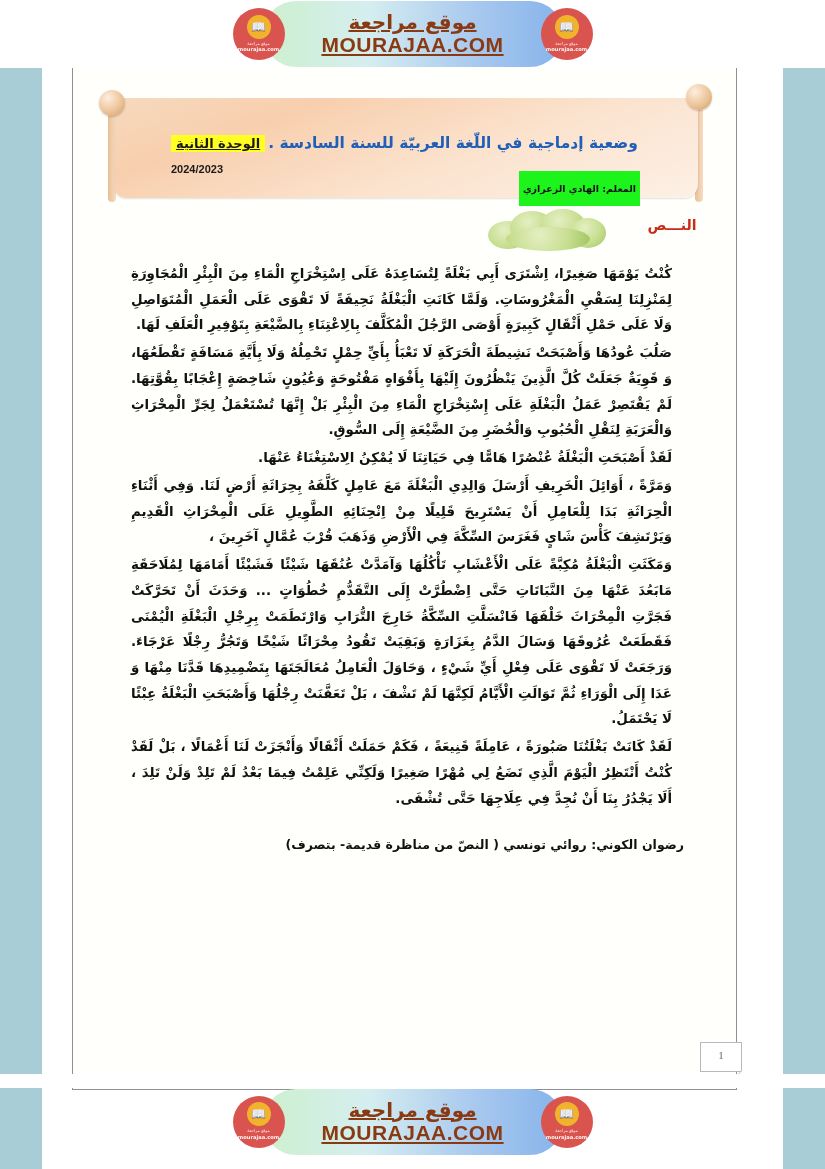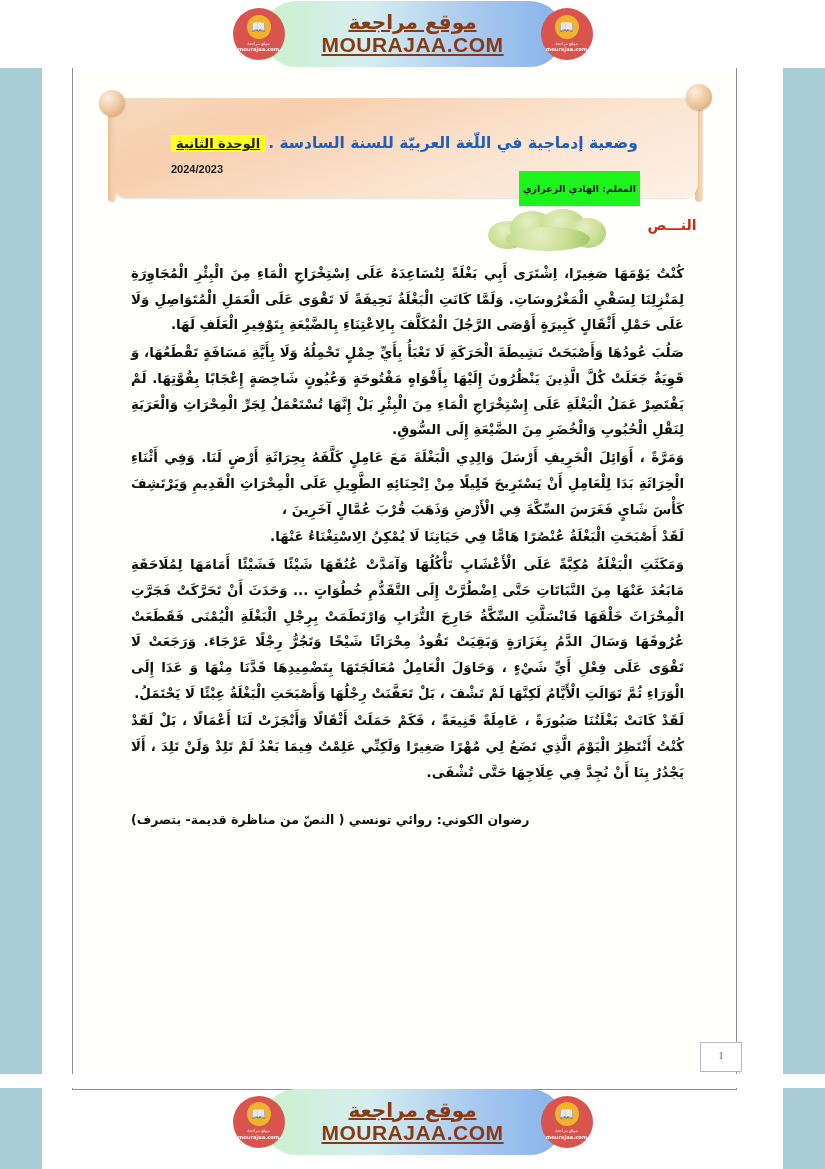--- a/index.html
+++ b/index.html
@@ -248,28 +248,28 @@
     margin: 6px 52px 0 58px;
     direction: rtl;
     text-align: justify;
     font-family: "DejaVu Sans", "Liberation Sans", sans-serif;
     font-size: 13.4px;
     line-height: 1.92;
     color: #111111;
     font-weight: bold;
   }
   .text-body p {
-    margin: 0 0 2px 0;
+    margin: 0 12px 2px 0;
     text-align: justify;
     text-justify: inter-word;
   }
   .attribution {
     margin: 26px 52px 0 58px;
     direction: rtl;
-    text-align: left;
+    text-align: right;
     font-size: 12.5px;
     font-weight: bold;
     color: #111111;
   }
 
   
   .page-chip {
     position: absolute;
     left: 700px;
     top: 1042px;
@@ -354,22 +354,22 @@
       <div class="lobe l3"></div>
       <div class="lobe l4"></div>
       <div class="lobe l5"></div>
     </div>
     <div class="cloud-text">النـــص</div>
   </div>
 
   <div class="text-body">
     <p>كُنْتُ يَوْمَهَا صَغِيرًا، اِشْتَرَى أَبِي بَغْلَةً لِتُسَاعِدَهُ عَلَى اِسْتِخْرَاجِ الْمَاءِ مِنَ الْبِئْرِ الْمُجَاوِرَةِ لِمَنْزِلِنَا لِسَقْيِ الْمَغْرُوسَاتِ. وَلَمَّا كَانَتِ الْبَغْلَةُ نَحِيفَةً لَا تَقْوَى عَلَى الْعَمَلِ الْمُتَوَاصِلِ وَلَا عَلَى حَمْلِ أَثْقَالٍ كَبِيرَةٍ أَوْصَى الرَّجُلَ الْمُكَلَّفَ بِالِاعْتِنَاءِ بِالضَّيْعَةِ بِتَوْفِيرِ الْعَلَفِ لَهَا.</p>
     <p>صَلُبَ عُودُهَا وَأَصْبَحَتْ نَشِيطَةَ الْحَرَكَةِ لَا تَعْبَأُ بِأَيِّ حِمْلٍ تَحْمِلُهُ وَلَا بِأَيَّةِ مَسَافَةٍ تَقْطَعُهَا، وَ قَوِيَةٌ جَعَلَتْ كُلَّ الَّذِينَ يَنْظُرُونَ إِلَيْهَا بِأَفْوَاهٍ مَفْتُوحَةٍ وَعُيُونٍ شَاخِصَةٍ إِعْجَابًا بِقُوَّتِهَا. لَمْ يَقْتَصِرْ عَمَلُ الْبَغْلَةِ عَلَى إِسْتِخْرَاجِ الْمَاءِ مِنَ الْبِئْرِ بَلْ إِنَّهَا تُسْتَعْمَلُ لِجَرِّ الْمِحْرَاثِ وَالْعَرَبَةِ لِنَقْلِ الْحُبُوبِ وَالْخُضَرِ مِنَ الضَّيْعَةِ إِلَى السُّوقِ.</p>
+    <p>لَقَدْ أَصْبَحَتِ الْبَغْلَةُ عُنْصُرًا هَامًّا فِي حَيَاتِنَا لَا يُمْكِنُ الِاسْتِغْنَاءُ عَنْهَا.</p>
     <p>وَمَرَّةً ، أَوَائِلَ الْخَرِيفِ أَرْسَلَ وَالِدِي الْبَغْلَةَ مَعَ عَامِلٍ كَلَّفَهُ بِحِرَاثَةِ أَرْضٍ لَنَا. وَفِي أَثْنَاءِ الْحِرَاثَةِ بَدَا لِلْعَامِلِ أَنْ يَسْتَرِيحَ قَلِيلًا مِنْ اِنْحِنَائِهِ الطَّوِيلِ عَلَى الْمِحْرَاثِ الْقَدِيمِ وَيَرْتَشِفَ كَأْسَ شَايٍ فَغَرَسَ السِّكَّةَ فِي الْأَرْضِ وَذَهَبَ قُرْبَ عُمَّالٍ آخَرِينَ ،</p>
-    <p>لَقَدْ أَصْبَحَتِ الْبَغْلَةُ عُنْصُرًا هَامًّا فِي حَيَاتِنَا لَا يُمْكِنُ الِاسْتِغْنَاءُ عَنْهَا.</p>
     <p>وَمَكَثَتِ الْبَغْلَةُ مُكِبَّةً عَلَى الْأَعْشَابِ تَأْكُلُهَا وَآمَدَّتْ عُنُقَهَا شَيْئًا فَشَيْئًا أَمَامَهَا لِمُلَاحَقَةِ مَابَعُدَ عَنْهَا مِنَ النَّبَاتَاتِ حَتَّى اِضْطُرَّتْ إِلَى التَّقَدُّمِ خُطُوَاتٍ ... وَحَدَثَ أَنْ تَحَرَّكَتْ فَجَرَّتِ الْمِحْرَاثَ خَلْفَهَا فَانْسَلَّتِ السِّكَّةُ خَارِجَ التُّرَابِ وَارْتَطَمَتْ بِرِجْلِ الْبَغْلَةِ الْيُمْنَى فَقَطَعَتْ عُرُوقَهَا وَسَالَ الدَّمُ بِغَزَارَةٍ وَبَقِيَتْ تَقُودُ مِحْرَاثًا شَيْخًا وَتَجُرُّ رِجْلًا عَرْجَاءَ. وَرَجَعَتْ لَا تَقْوَى عَلَى فِعْلِ أَيِّ شَيْءٍ ، وَحَاوَلَ الْعَامِلُ مُعَالَجَتَهَا بِتَضْمِيدِهَا قَدَّنَا مِنْهَا وَ عَدَا إِلَى الْوَرَاءِ ثُمَّ تَوَالَتِ الْأَيَّامُ لَكِنَّهَا لَمْ تَشْفَ ، بَلْ تَعَفَّنَتْ رِجْلُهَا وَأَصْبَحَتِ الْبَغْلَةُ عِبْئًا لَا يَحْتَمَلُ.</p>
     <p>لَقَدْ كَانَتْ بَغْلَتُنَا صَبُورَةً ، عَامِلَةً قَنِيعَةً ، فَكَمْ حَمَلَتْ أَثْقَالًا وَأَنْجَزَتْ لَنَا أَعْمَالًا ، بَلْ لَقَدْ كُنْتُ أَنْتَظِرُ الْيَوْمَ الَّذِي تَضَعُ لِي مُهْرًا صَغِيرًا وَلَكِنِّي عَلِمْتُ فِيمَا بَعْدُ لَمْ تَلِدْ وَلَنْ تَلِدَ ، أَلَا يَجْدُرُ بِنَا أَنْ نُجِدَّ فِي عِلَاجِهَا حَتَّى تُشْفَى.</p>
   </div>
 
   <div class="attribution">رضوان الكوني: روائي تونسي ( النصّ من مناظرة قديمة- بتصرف)</div>
 </div>
 
 <div class="page-chip">
   <div class="chip-box"></div>
   <div class="chip-num">1</div>

